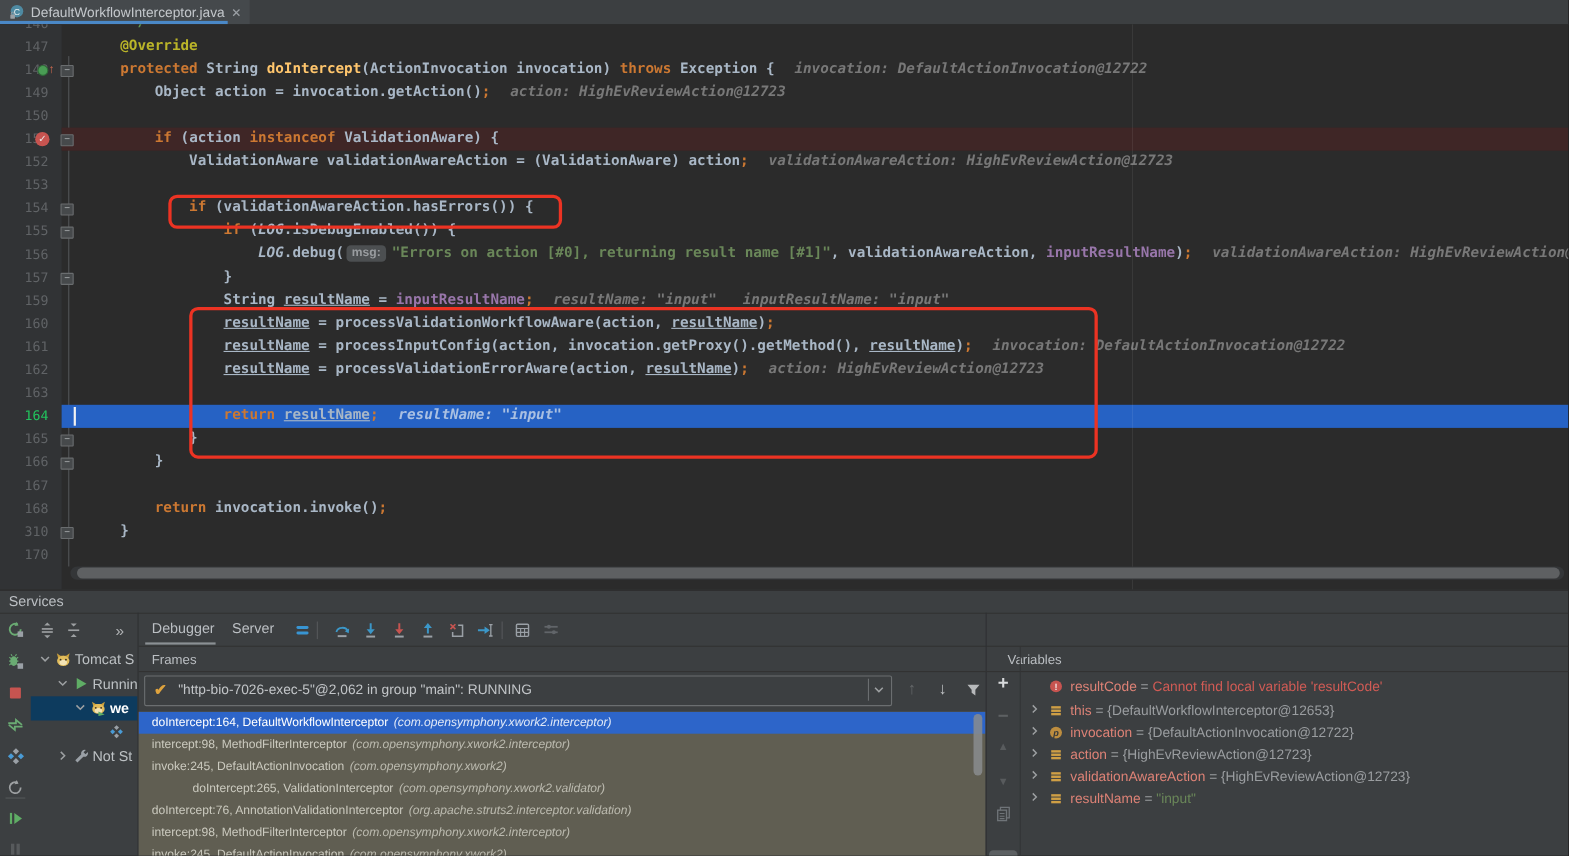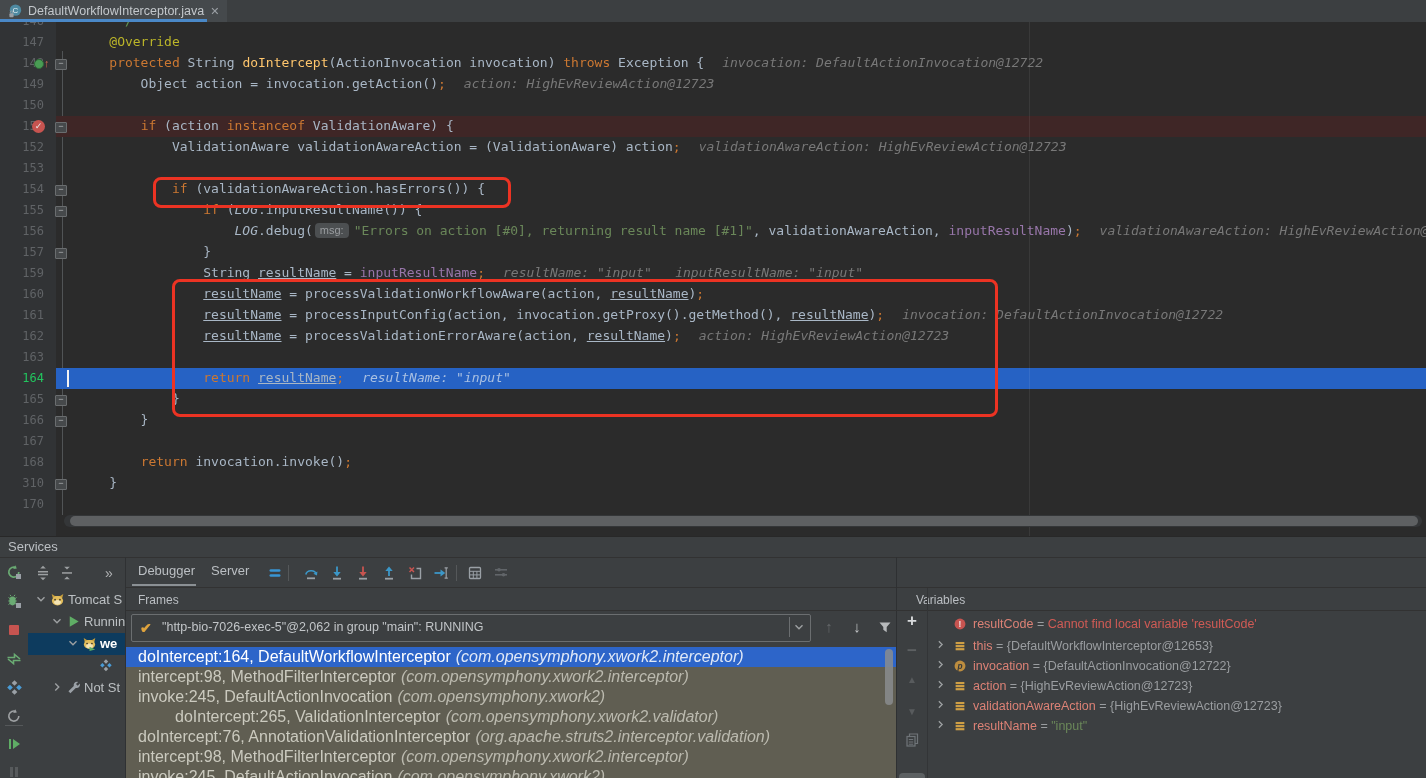--- a/index.html
+++ b/index.html
@@ -17,21 +17,21 @@
   #gutterbg{position:absolute;left:0;top:0;width:56px;height:514px;background:#313335;z-index:0;}
   #foldline{position:absolute;left:62px;top:29px;width:1px;height:464px;background:#515456;z-index:1;}
   #marginguide{position:absolute;left:1029px;top:0;width:1px;height:514px;background:rgba(255,255,255,0.07);z-index:3;}
   #lines{position:absolute;left:0;top:-11px;width:1426px;z-index:2;}
   .erow{position:relative;height:21px;white-space:pre;}
   .erow.bp::before{content:"";position:absolute;left:56px;right:0;top:0;bottom:0;background:#3f2626;}
   .erow.exec::before{content:"";position:absolute;left:56px;right:0;top:0;bottom:0;background:#2662c4;}
   .lnum{position:absolute;left:0;top:3px;width:44px;text-align:right;color:#606366;
         font-family:"DejaVu Sans Mono",monospace;font-size:12px;}
   .erow.exec .lnum{color:#22c55e;}
-  .code{position:absolute;left:78px;top:2px;font-family:"DejaVu Sans Mono",monospace;font-size:13px;color:#A9B7C6;}
+  .code{position:absolute;left:78px;top:2px;font-family:"DejaVu Sans Mono",monospace;font-size:13px;color:#A9B7C6;font-weight:bold;}
   .tk-k{color:#CC7832;} .tk-m{color:#FFC66D;} .tk-a{color:#BBB529;} .tk-s{color:#6A8759;}
   .tk-f{color:#9876AA;} .tk-p{color:#A9B7C6;} .tk-c{color:#629755;}
   .tk-i{color:#A9B7C6;font-style:italic;} .tk-u{color:#A9B7C6;text-decoration:underline;}
   .chip{display:inline-block;background:#4c4f51;color:#9a9da0;border-radius:4px;padding:0 5px;margin:0 5px 0 2px;
         font-family:"Liberation Sans",sans-serif;font-size:11px;line-height:15px;vertical-align:1px;}
   .hint{margin-left:18px;color:#787878;font-style:italic;}
   .erow.exec .hint{color:#a9c0e2;}
   .fold{position:absolute;left:55px;top:6px;width:10px;height:9px;border:1px solid #6a6d6f;background:#46494b;
         color:#b6b9bb;font-size:9px;line-height:7px;text-align:center;z-index:4;border-radius:1px;}
   .bpmark{position:absolute;left:32px;top:4px;width:13px;height:13px;border-radius:50%;background:#c75450;
@@ -74,21 +74,21 @@
   #vars-vline{position:absolute;left:770px;top:0;width:1px;height:222px;background:#2e3032;}
   #vars-strip-line{position:absolute;left:801px;top:31px;width:1px;height:191px;background:#333537;}
   
   #combo{position:absolute;left:5px;top:57px;width:678px;height:26px;border:1px solid #6b6e70;border-radius:2px;}
   #combo .ccheck{position:absolute;left:8px;top:4px;}
   #combo .clabel{position:absolute;left:30px;top:5px;color:#c2c5c8;font-size:12.5px;white-space:nowrap;}
   #combo .cchev{position:absolute;right:2px;top:2px;width:18px;height:20px;border-left:1px solid #6b6e70;display:flex;align-items:center;justify-content:center;}
   #combo .cchev svg{width:14px;height:14px;}
   
   #frames-list{position:absolute;left:0;top:90px;width:770px;height:132px;background:#605e52;overflow:hidden;}
-  .frow{position:absolute;left:0;width:770px;height:20px;font-size:16px;color:#cbcabf;white-space:nowrap;cursor:pointer;}
+  .frow{position:absolute;left:0;width:770px;height:20px;font-size:11px;color:#cbcabf;white-space:nowrap;cursor:pointer;}
   .frow .fmain{margin-left:12px;}
   .frow .fpkg{font-style:italic;opacity:.85;margin-left:5px;}
   .frow.sel{background:#2d65c9;color:#ffffff;}
   #frames-scroll{position:absolute;left:759px;top:92px;width:8px;height:56px;background:#8a8c8e;border-radius:4px;opacity:.85;}
   
   .vrow{position:absolute;left:805px;width:496px;height:20px;font-size:12.5px;white-space:nowrap;overflow:hidden;}
   .vrow .vexp{position:absolute;left:3px;top:1px;width:14px;height:14px;}
   .vrow .vexp svg{width:13px;height:13px;}
   .vrow .vicon{position:absolute;left:22px;top:2px;width:14px;height:14px;}
   .vrow .vicon svg{width:14px;height:14px;display:block;}
@@ -123,21 +123,21 @@
     <div id="lines">
         <div class="erow"><span class="lnum">146</span><span class="code"><span class="tk-c">     */</span></span></div>
         <div class="erow"><span class="lnum">147</span><span class="code"><span class="tk-p">    </span><span class="tk-a">@Override</span></span></div>
         <div class="erow"><span class="lnum">148</span><span class="ovmark"><i class="ovc"></i><i class="ova">↑</i></span><span class="fold">−</span><span class="code"><span class="tk-p">    </span><span class="tk-k">protected</span><span class="tk-p"> String </span><span class="tk-m">doIntercept</span><span class="tk-p">(ActionInvocation invocation) </span><span class="tk-k">throws</span><span class="tk-p"> Exception {</span><span class="hint">invocation: DefaultActionInvocation@12722</span></span></div>
         <div class="erow"><span class="lnum">149</span><span class="code"><span class="tk-p">        Object action = invocation.getAction()</span><span class="tk-k">;</span><span class="hint">action: HighEvReviewAction@12723</span></span></div>
         <div class="erow"><span class="lnum">150</span><span class="code"></span></div>
         <div class="erow bp"><span class="lnum">151</span><span class="bpmark">✓</span><span class="fold">−</span><span class="code"><span class="tk-p">        </span><span class="tk-k">if</span><span class="tk-p"> (action </span><span class="tk-k">instanceof</span><span class="tk-p"> ValidationAware) {</span></span></div>
         <div class="erow"><span class="lnum">152</span><span class="code"><span class="tk-p">            ValidationAware validationAwareAction = (ValidationAware) action</span><span class="tk-k">;</span><span class="hint">validationAwareAction: HighEvReviewAction@12723</span></span></div>
         <div class="erow"><span class="lnum">153</span><span class="code"></span></div>
         <div class="erow"><span class="lnum">154</span><span class="fold">−</span><span class="code"><span class="tk-p">            </span><span class="tk-k">if</span><span class="tk-p"> (validationAwareAction.hasErrors()) {</span></span></div>
-        <div class="erow"><span class="lnum">155</span><span class="fold">−</span><span class="code"><span class="tk-p">                </span><span class="tk-k">if</span><span class="tk-p"> (</span><span class="tk-i">LOG</span><span class="tk-p">.inputResultName()) {</span></span></div>
+        <div class="erow"><span class="lnum">155</span><span class="fold">−</span><span class="code"><span class="tk-p">                </span><span class="tk-k">if</span><span class="tk-p"> (</span><span class="tk-i">LOG</span><span class="tk-p">.isDebugEnabled()) {</span></span></div>
         <div class="erow"><span class="lnum">156</span><span class="code"><span class="tk-p">                    </span><span class="tk-i">LOG</span><span class="tk-p">.debug(</span><span class="chip">msg:</span><span class="tk-s">"Errors on action [#0], returning result name [#1]"</span><span class="tk-p">, validationAwareAction, </span><span class="tk-f">inputResultName</span><span class="tk-p">)</span><span class="tk-k">;</span><span class="hint">validationAwareAction: HighEvReviewAction@12723</span></span></div>
         <div class="erow"><span class="lnum">157</span><span class="fold">−</span><span class="code"><span class="tk-p">                }</span></span></div>
         <div class="erow"><span class="lnum">159</span><span class="code"><span class="tk-p">                String </span><span class="tk-u">resultName</span><span class="tk-p"> = </span><span class="tk-f">inputResultName</span><span class="tk-k">;</span><span class="hint">resultName: "input"   inputResultName: "input"</span></span></div>
         <div class="erow"><span class="lnum">160</span><span class="code"><span class="tk-p">                </span><span class="tk-u">resultName</span><span class="tk-p"> = processValidationWorkflowAware(action, </span><span class="tk-u">resultName</span><span class="tk-p">)</span><span class="tk-k">;</span></span></div>
         <div class="erow"><span class="lnum">161</span><span class="code"><span class="tk-p">                </span><span class="tk-u">resultName</span><span class="tk-p"> = processInputConfig(action, invocation.getProxy().getMethod(), </span><span class="tk-u">resultName</span><span class="tk-p">)</span><span class="tk-k">;</span><span class="hint">invocation: DefaultActionInvocation@12722</span></span></div>
         <div class="erow"><span class="lnum">162</span><span class="code"><span class="tk-p">                </span><span class="tk-u">resultName</span><span class="tk-p"> = processValidationErrorAware(action, </span><span class="tk-u">resultName</span><span class="tk-p">)</span><span class="tk-k">;</span><span class="hint">action: HighEvReviewAction@12723</span></span></div>
         <div class="erow"><span class="lnum">163</span><span class="code"></span></div>
         <div class="erow exec"><span class="lnum">164</span><span class="code"><span class="tk-p">                </span><span class="tk-k">return</span><span class="tk-p"> </span><span class="tk-u">resultName</span><span class="tk-k">;</span><span class="hint">resultName: "input"</span></span><span class="caret"></span></div>
         <div class="erow"><span class="lnum">165</span><span class="fold">−</span><span class="code"><span class="tk-p">            }</span></span></div>
         <div class="erow"><span class="lnum">166</span><span class="fold">−</span><span class="code"><span class="tk-p">        }</span></span></div>

